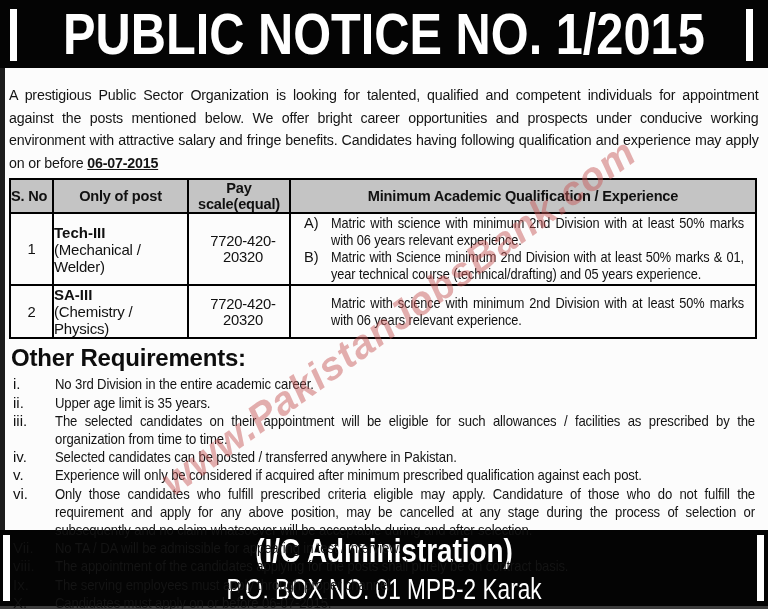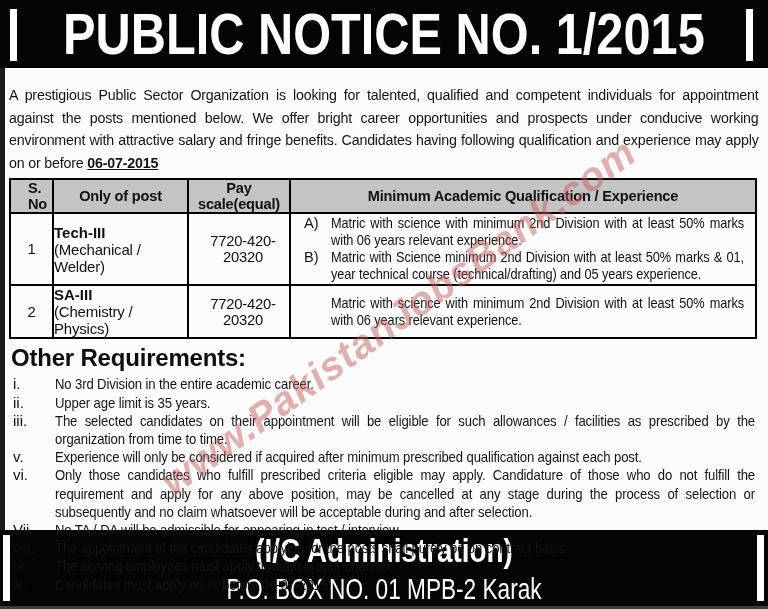--- a/index.html
+++ b/index.html
@@ -58,21 +58,21 @@
   .deadline { font-weight: 700; text-decoration: underline; }
 
   table {
     border-collapse: collapse; width: 748px; margin-top: 4px; table-layout: fixed;
   }
   th, td { border: 2px solid #000; vertical-align: middle; overflow: hidden; }
   thead th {
     background: #c4c4c4; font-size: 14.6px; font-weight: 700;
     height: 21px; text-align: center; letter-spacing: -0.2px;
   }
-  thead th.col-sno { text-align: left; padding-left: 17px; }
+  thead th.col-sno { text-align: left; padding-left: 0; }
   td { font-size: 14.8px; }
   .cell-sno { text-align: center; }
   .cell-name { }
   .post-title { font-weight: 700; font-size: 15px; line-height: 17px; }
   .post-subtitle { font-size: 15px; line-height: 17px; letter-spacing: -0.2px; }
   .cell-pay { text-align: center; letter-spacing: -0.2px; padding-left: 8px; }
   .row-1 td { height: 67px; }
   .row-2 td { height: 36px; }
   .cell-qual { vertical-align: middle; padding: 1px 0; }
   .qitem { display: flex; align-items: flex-start; }
@@ -179,20 +179,24 @@
       </div>
       <div class="req-item">
         <span class="req-num">ii.</span>
         <span class="req-text">Upper age limit is 35 years.</span>
       </div>
       <div class="req-item">
         <span class="req-num">iii.</span>
         <span class="req-text">The selected candidates on their appointment will be eligible for such allowances / facilities as prescribed by the organization from time to time.</span>
       </div>
       <div class="req-item">
+        <span class="req-num">iv.</span>
+        <span class="req-text">Selected candidates can be posted / transferred anywhere in Pakistan.</span>
+      </div>
+      <div class="req-item">
         <span class="req-num">v.</span>
         <span class="req-text">Experience will only be considered if acquired after minimum prescribed qualification against each post.</span>
       </div>
       <div class="req-item">
         <span class="req-num">vi.</span>
         <span class="req-text">Only those candidates who fulfill prescribed criteria eligible may apply. Candidature of those who do not fulfill the requirement and apply for any above position, may be cancelled at any stage during the process of selection or subsequently and no claim whatsoever will be acceptable during and after selection.</span>
       </div>
       <div class="req-item">
         <span class="req-num">Vii.</span>
         <span class="req-text">No TA / DA will be admissible for appearing in test / interview.</span>

